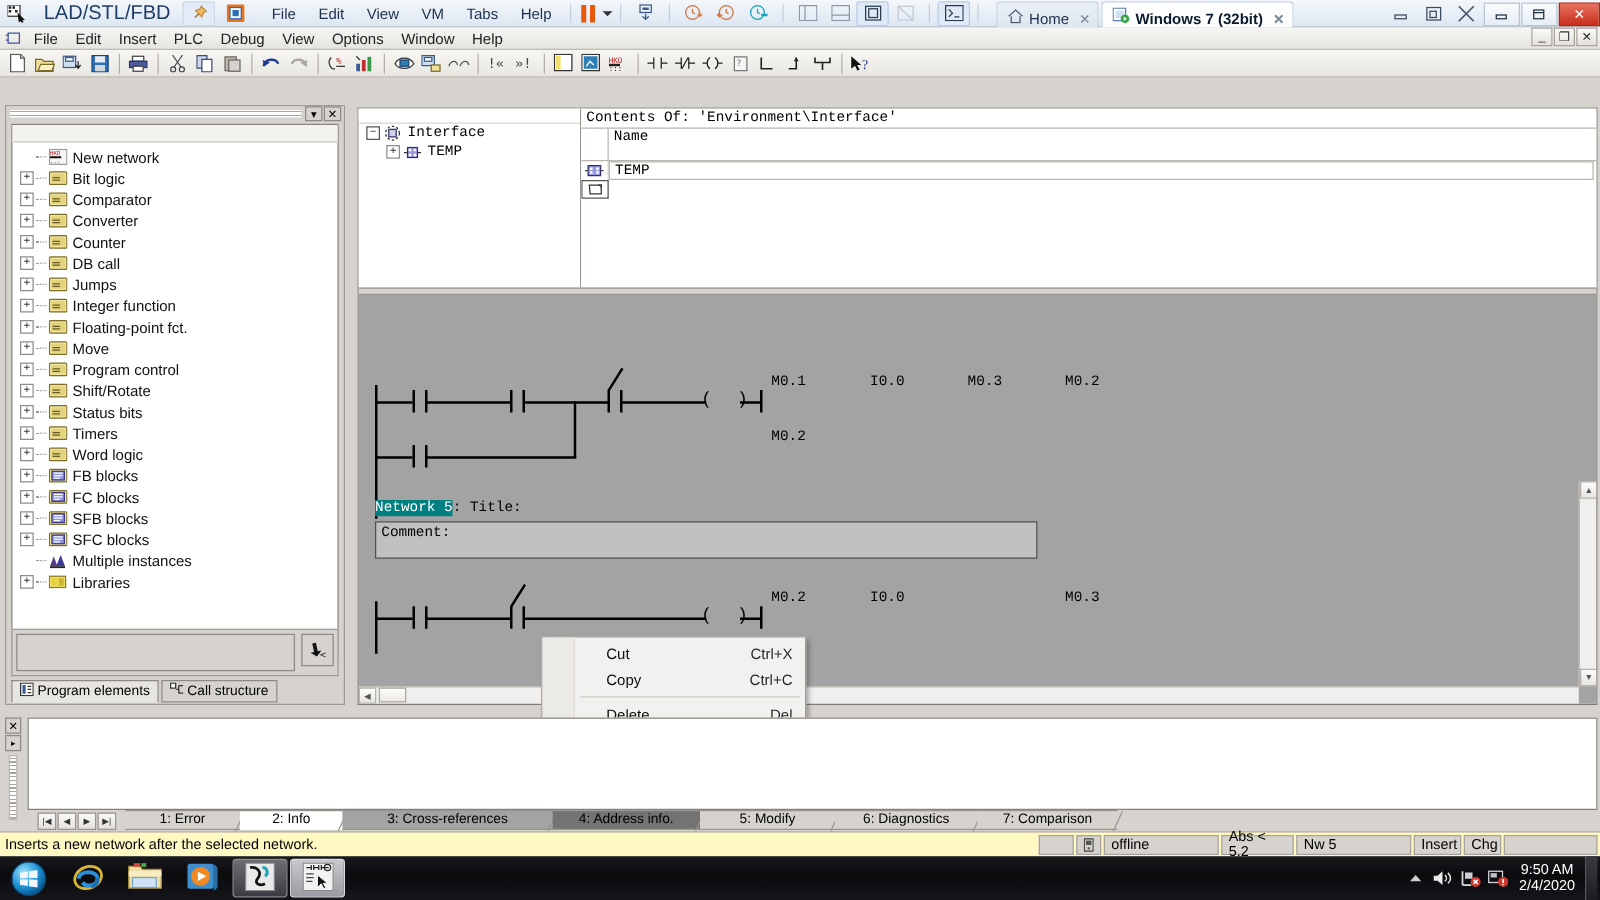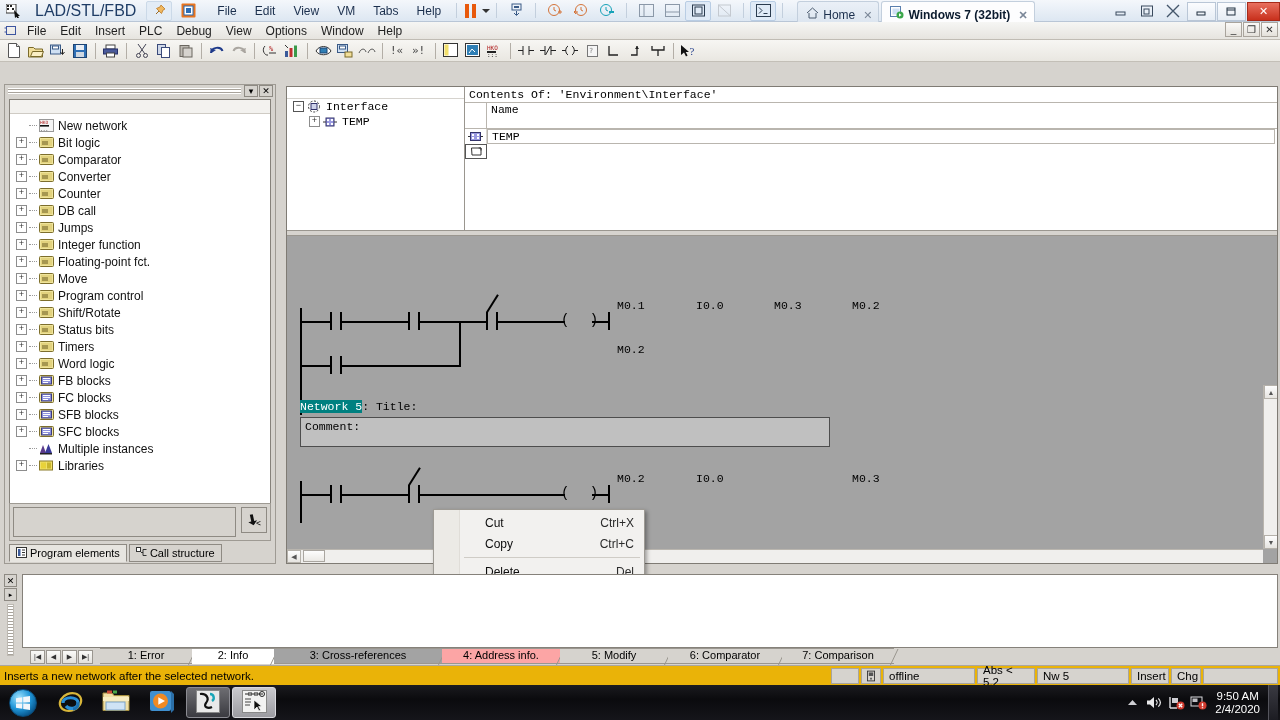--- a/index.html
+++ b/index.html
@@ -151,21 +151,21 @@
       background:repeating-linear-gradient(to bottom,#ffffff 0 1px,#a8a39b 1px 2px,#ffffff 2px 3px); border:1px solid #bdb9b2;}
   .ip-body { position:absolute; left:18px; top:0; right:0; height:74px; background:#fff; border:1px solid #85817a;}
   .ip-tabs { position:absolute; left:18px; top:74px; right:0; height:17px; display:flex; align-items:center;
      background:#d6d3ce; }
   .navbtn { width:15px;height:14px;border:1px solid #9a968f;background:linear-gradient(to bottom,#fafaf8,#e3e1dc);
      display:flex;align-items:center;justify-content:center;font-size:7px;color:#333; margin-right:1px;}
   .itab { position:relative; height:16px; display:flex; justify-content:center;
      font-size:11px; color:#000; padding:0 10px; }
   .itab .sk { position:absolute; right:-7px; top:0; width:14px; height:16px; }
 
-  .statusbar { position:absolute; left:0; bottom:0; width:1280px; height:20px; background:#eab308;
+  .statusbar { position:absolute; left:0; bottom:0; width:1280px; height:20px; background:#fef9c3;
      border-top:1px solid #aaa6a0; display:flex; align-items:center; font-size:11.5px; color:#000;}
   .sb-msg { padding-left:4px; flex:1; }
   .sb-cell { border:1px solid #a8a49d; height:16px; display:flex; align-items:center; padding:0 5px; margin-right:2px; background:#d6d3ce;}
 
   
   .taskbar { position:absolute; left:0; bottom:0; width:1280px; height:35px;
      background:linear-gradient(to bottom,#1b1b1f 0%, #0b0b0e 40%, #15151a 100%); display:flex; align-items:center;}
   .startorb { width:46px; height:33px; display:flex; align-items:center; justify-content:center;}
   .orb { width:28px;height:28px;border-radius:50%;
      background:radial-gradient(circle at 35% 30%, #9fe3ff 0%, #2196d8 45%, #0a5a91 75%, #063a60 100%);
@@ -1050,34 +1050,34 @@
               <span class="sk"><svg width="14" height="17" viewBox="0 0 14 17">
                   <path d="M3 17 L11 0" stroke="#9a968f" fill="none"></path>
                 </svg></span>
             </div>
             <div class="itab" style="width: 168px; background: #a3a3a3; border-top: 1px solid rgb(154, 150, 143); border-bottom: 1px solid rgb(154, 150, 143); margin-left: 0px;">
               <span>3: Cross-references</span>
               <span class="sk"><svg width="14" height="17" viewBox="0 0 14 17">
                   <path d="M3 17 L11 0" stroke="#9a968f" fill="none"></path>
                 </svg></span>
             </div>
-            <div class="itab" style="width: 118px; background: #fca5a5; border-top: 1px solid rgb(154, 150, 143); border-bottom: 1px solid rgb(154, 150, 143); margin-left: 0px;">
+            <div class="itab" style="width: 118px; background: #737373; border-top: 1px solid rgb(154, 150, 143); border-bottom: 1px solid rgb(154, 150, 143); margin-left: 0px;">
               <span>4: Address info.</span>
               <span class="sk"><svg width="14" height="17" viewBox="0 0 14 17">
                   <path d="M3 17 L11 0" stroke="#9a968f" fill="none"></path>
                 </svg></span>
             </div>
             <div class="itab" style="width: 108px; background: rgb(214, 211, 206); border-top: 1px solid rgb(154, 150, 143); border-bottom: 1px solid rgb(154, 150, 143); margin-left: 0px;">
               <span>5: Modify</span>
               <span class="sk"><svg width="14" height="17" viewBox="0 0 14 17">
                   <path d="M3 17 L11 0" stroke="#9a968f" fill="none"></path>
                 </svg></span>
             </div>
             <div class="itab" style="width: 114px; background: rgb(214, 211, 206); border-top: 1px solid rgb(154, 150, 143); border-bottom: 1px solid rgb(154, 150, 143); margin-left: 0px;">
-              <span>6: Comparator</span>
+              <span>6: Diagnostics</span>
               <span class="sk"><svg width="14" height="17" viewBox="0 0 14 17">
                   <path d="M3 17 L11 0" stroke="#9a968f" fill="none"></path>
                 </svg></span>
             </div>
             <div class="itab" style="width: 112px; background: rgb(214, 211, 206); border-top: 1px solid rgb(154, 150, 143); border-bottom: 1px solid rgb(154, 150, 143); margin-left: 0px;">
               <span>7: Comparison</span>
               <span class="sk"><svg width="14" height="17" viewBox="0 0 14 17">
                   <path d="M3 17 L11 0" stroke="#9a968f" fill="none"></path>
                 </svg></span>
             </div>

